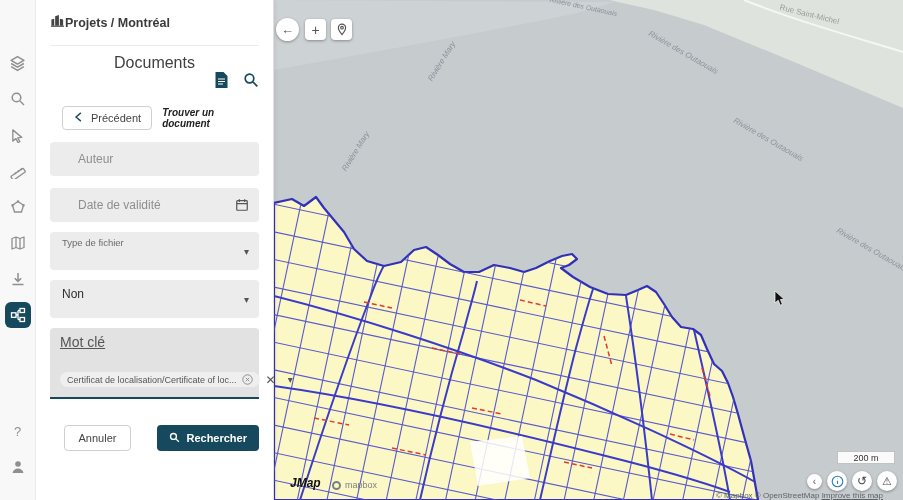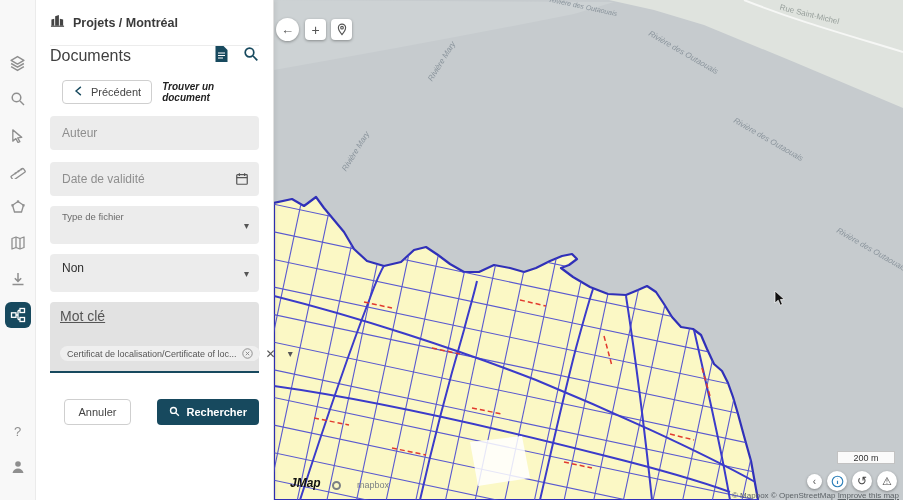--- a/index.html
+++ b/index.html
@@ -8,31 +8,31 @@
 
   
   .rail { width:36px; background:#f8f8f8; border-right:1px solid #ececec; display:flex; flex-direction:column; align-items:center; padding-top:50px; padding-bottom:10px; flex:0 0 36px; }
   .rail-btn { width:26px; height:26px; margin-bottom:10px; display:flex; align-items:center; justify-content:center; color:#8f8f8f; border-radius:6px; cursor:pointer; font-size:13px; }
   .rail-btn svg { display:block; }
   .rail-btn.selected { background:#17495e; color:#fff; }
   .rail-spacer { margin-top:auto; }
 
   
   .panel { width:238px; flex:0 0 238px; background:#fff; border-right:1px solid #e0e0e0; padding:0 14px; position:relative; z-index:3; box-shadow:2px 0 4px rgba(0,0,0,.06); }
-  .panel-header { display:flex; align-items:center; gap:8px; height:46px; border-bottom:1px solid #ececec; color:#3a3a3a; }
+  .panel-header { display:flex; align-items:center; height:46px; border-bottom:1px solid #ececec; color:#3a3a3a; }
   .panel-header .title { font-size:12.5px; font-weight:bold; color:#3a3a3a; }
-  .section-row { display:flex; align-items:center; margin-top:0; }
+  .section-row { display:flex; align-items:center; margin-top:8px;flex-direction:column; }
   .section-title { font-size:16px; color:#404040; }
   .section-icons { margin-left:auto; display:flex; align-items:center; gap:14px; color:#17495e; }
   .back-row { display:flex; align-items:center; gap:10px; margin-top:14px;margin-left:12px; }
   .btn-outline-sm { display:flex; align-items:center; gap:6px; border:1px solid #cfcfcf; background:#fff; border-radius:4px; padding:4px 10px; font-size:11px; color:#444; cursor:pointer; }
   .back-row .subtitle { font-size:10px; font-weight:bold; color:#222;font-style:italic; }
 
   .field { background:#ececec; border-radius:4px; margin-top:12px; position:relative; }
-  .field input { width:100%; height:34px; background:transparent; border:none; outline:none; padding:0 12px; font-size:12px; color:#444; font-family:"Liberation Sans", sans-serif; }
+  .field input { width:100%; height:34px; background:transparent; border:none; outline:none; padding:0 28px; font-size:12px; color:#444; font-family:"Liberation Sans", sans-serif; }
   .field input::placeholder { color:#8e8e8e; }
   .field .right-icon { position:absolute; right:10px; top:50%; transform:translateY(-50%); color:#555; display:flex; }
   .select-field { background:#ececec; border-radius:4px; margin-top:10px; padding:5px 12px; position:relative; cursor:pointer; min-height:38px; }
   .select-field .flabel { font-size:9.5px; color:#6b6b6b; }
   .select-field .fvalue { font-size:12px; color:#2f2f2f; margin-top:2px; }
   .chev { position:absolute; right:10px; top:50%; transform:translateY(-50%); color:#555; font-size:10px; }
 
   .keyword-field { background:#e2e2e2; border-radius:4px 4px 0 0; margin-top:10px; padding:6px 10px 10px 10px; border-bottom:2px solid #17495e; }
   .keyword-field .flabel { font-size:14px; color:#555;text-decoration:underline; }
   .chip-row { display:flex; align-items:center; gap:6px; margin-top:22px; }
@@ -48,24 +48,24 @@
   
   .map { flex:1; position:relative; background:#c6cbce; overflow:hidden; }
   .map svg.basemap { position:absolute; left:0; top:0; }
   .map-btn { position:absolute; background:#fff; box-shadow:0 1px 3px rgba(0,0,0,.35); display:flex; align-items:center; justify-content:center; color:#555; cursor:pointer; z-index:4; }
   .round { border-radius:50%; }
   .sq { border-radius:4px; }
   .map-label { position:absolute; font-size:8px; font-style:italic; color:#8a949c; white-space:nowrap; pointer-events:none; }
   .street-label { position:absolute; font-size:8px; color:#98a09c; white-space:nowrap; pointer-events:none; }
   .scalebar { position:absolute; right:8px; bottom:36px; width:58px; height:13px; background:rgba(255,255,255,.9); border:1px solid #c2c2c2; font-size:9px; color:#333; display:flex; align-items:center; justify-content:center; }
   .ctrl-row { position:absolute; right:6px; bottom:9px; display:flex; align-items:center; gap:5px; z-index:4; }
-  .attribution { position:absolute; right:4px; bottom:0; font-size:8px; color:#5d6367; z-index:4; }
+  .attribution { position:absolute; right:20px; bottom:0; font-size:8px; color:#5d6367; z-index:4; }
   .attribution a { color:#5d6367; text-decoration:underline; cursor:pointer; }
   .jmap-logo { position:absolute; left:16px; bottom:10px; font-size:12px; font-weight:bold; font-style:italic; color:#111; z-index:4; }
-  .mapbox-logo { position:absolute; left:58px; bottom:10px; font-size:9px; color:#7b8084; display:flex; align-items:center; gap:16px; z-index:4; }
+  .mapbox-logo { position:absolute; left:58px; bottom:10px; font-size:9px; color:#7b8084; display:flex; align-items:center; gap:4px; z-index:4; }
   .mapbox-logo .mb-circle { width:9px; height:9px; border:2px solid #7b8084; border-radius:50%; display:inline-block; }
   .cursor { position:absolute; left:774px; top:291px; z-index:9; pointer-events:none; }
 </style>
 </head>
 <body>
 
 <div class="app">
 
   <div class="rail">
     <div class="rail-btn">

